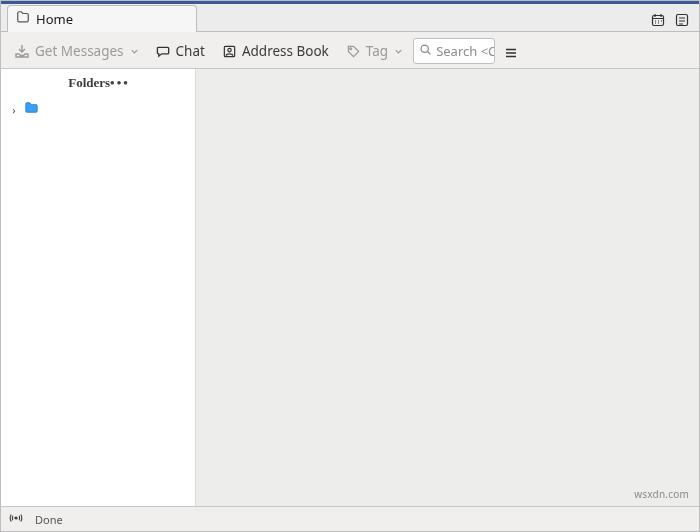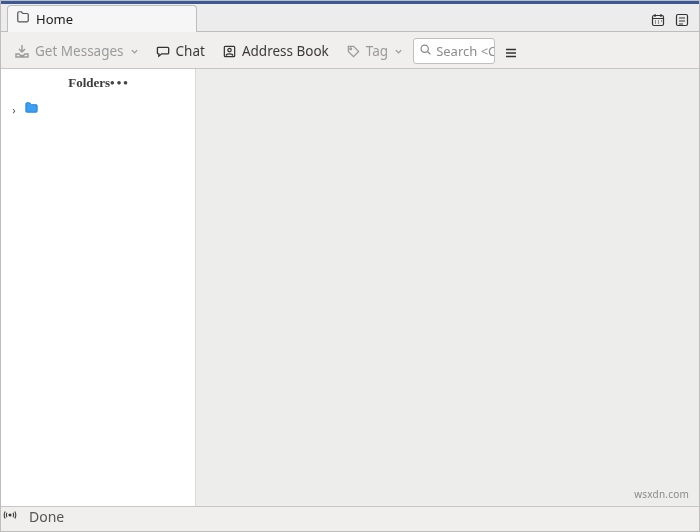--- a/index.html
+++ b/index.html
@@ -142,25 +142,25 @@
   .content {
     flex: 1;
     background: #ededeb;
   }
   
   .statusbar {
     height: 25px;
     border-top: 1px solid #c6c6c6;
     background: #f0efee;
     display: flex;
-    align-items: flex-start;
+    align-items: center;
     gap: 12px;
-    padding: 0 2px;
+    padding: 0 8px;
     color: #555;
-    font-size: 14px;
+    font-size: 11px;
   }
   .watermark {
     position: absolute;
     right: 10px;
     bottom: 30px;
     font-size: 10px;
     color: #8a8a8a;
     letter-spacing: .2px;
   }
 </style>

